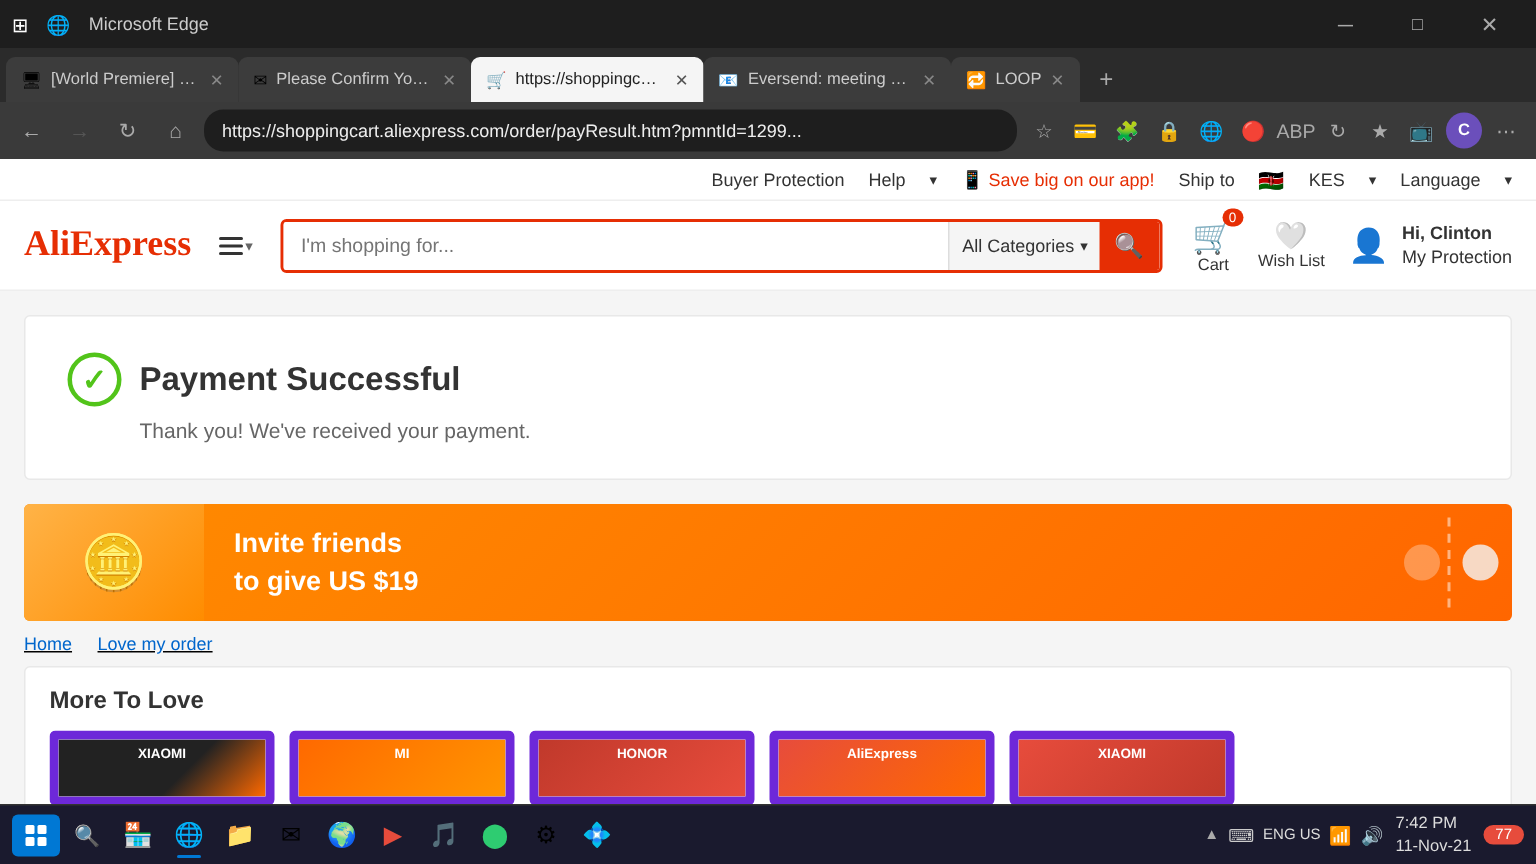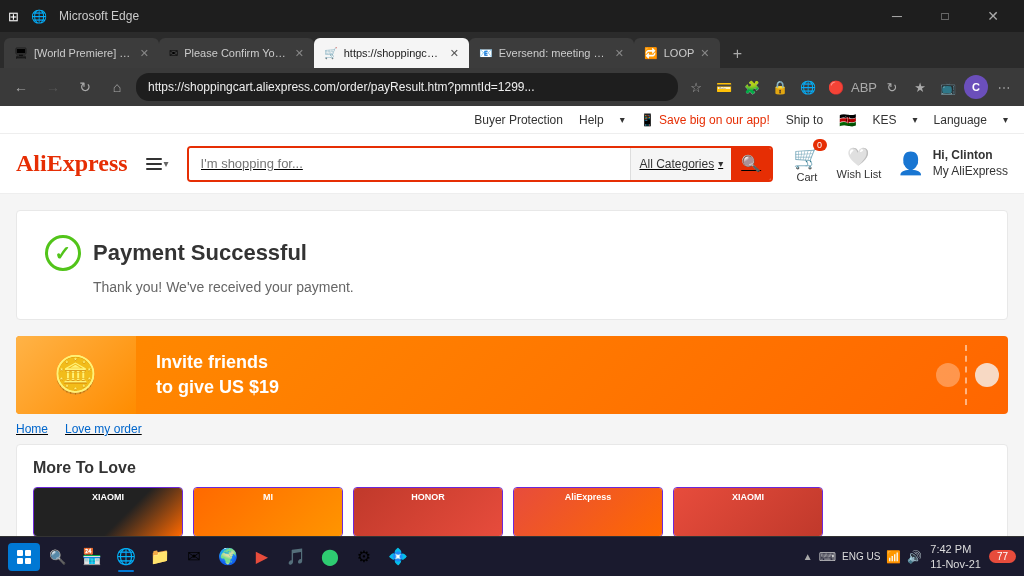--- a/index.html
+++ b/index.html
@@ -30,21 +30,21 @@
     
     .utility-bar { background: #fff; border-bottom: 1px solid #eee; height: 28px; display: flex; align-items: center; justify-content: flex-end; padding: 0 16px; gap: 16px; font-size: 12px; color: #333; text-align: right; }
     .flag { font-size: 14px; }
 
     
     .header { background: #fff; height: 60px; display: flex; align-items: center; padding: 0 16px; gap: 12px; border-bottom: 1px solid #eee; }
     .logo { color: #e62e04; font-size: 24px; font-weight: bold; font-family: Georgia, serif; flex-shrink: 0; }
     .menu-btn { display: flex; align-items: center; gap: 2px; cursor: pointer; padding: 4px 6px; border-radius: 4px; flex-shrink: 0; }
     .menu-lines { display: flex; flex-direction: column; gap: 3px; }
     .menu-line { width: 16px; height: 2px; background: #333; border-radius: 1px; }
-    .search-container { display: flex; flex: 1; height: 36px; border: 2px solid #e62e04; border-radius: 4px; overflow: hidden; max-width: 600px; text-decoration: underline; }
+    .search-container { display: flex; flex: 1; height: 36px; border: 2px solid #e62e04; border-radius: 4px; overflow: hidden; max-width: 600px; }
     .search-input { flex: 1; border: none; outline: none; padding: 0 12px; font-size: 13px; color: #999; }
     .search-category { border: none; border-left: 1px solid #ddd; background: #f5f5f5; padding: 0 8px; font-size: 12px; color: #333; cursor: pointer; outline: none; display: flex; align-items: center; gap: 4px; white-space: nowrap; }
     .search-btn { width: 40px; background: #e62e04; border: none; cursor: pointer; display: flex; align-items: center; justify-content: center; color: #fff; font-size: 16px; }
     .header-actions { display: flex; align-items: center; gap: 16px; margin-left: 8px; }
     .cart-icon-wrap { position: relative; display: flex; flex-direction: column; align-items: center; cursor: pointer; }
     .cart-badge { position: absolute; top: -6px; right: -6px; background: #e62e04; color: #fff; font-size: 9px; border-radius: 8px; padding: 1px 4px; min-width: 14px; text-align: center; }
     .header-action-item { display: flex; flex-direction: column; align-items: center; cursor: pointer; font-size: 12px; color: #333; }
     .header-action-icon { font-size: 18px; color: #333; }
     .header-action-label { font-size: 11px; color: #333; line-height: 1.2; }
     .user-section { display: flex; align-items: center; gap: 8px; cursor: pointer; }
@@ -74,21 +74,21 @@
     .ticket-circle-right { width: 24px; height: 24px; border-radius: 50%; background: #f5f5f5; opacity: 0.8; }
 
     
     .nav-links { display: flex; gap: 17px; margin: 8px 0; font-size: 12px; text-decoration: underline; }
     .nav-link { color: #0066cc; text-decoration: none; cursor: pointer; }
 
     
     .more-section { background: #fff; border-radius: 4px; padding: 14px 16px 8px; border: 1px solid #e8e8e8; margin-bottom: 8px; }
     .more-title { font-size: 16px; font-weight: bold; color: #333; margin-bottom: 10px; }
     .product-grid { display: flex; gap: 10px; overflow: hidden; }
-    .product-card { width: 150px; height: 50px; background: #fff; border: 1px solid #6d28d9; border-radius: 4px; overflow: hidden; flex-shrink: 0; display: flex; align-items: center; justify-content: center; }
+    .product-card { width: 150px; height: 50px; background: #fff; border: 6px solid #6d28d9; border-radius: 4px; overflow: hidden; flex-shrink: 0; display: flex; align-items: center; justify-content: center; }
     .product-img-placeholder { width: 100%; height: 100%; }
     
     .card-xiaomi-1 { background: linear-gradient(135deg, #222 60%, #ff6900 100%); }
     .card-mi { background: linear-gradient(135deg, #ff6900 0%, #ff9500 100%); }
     .card-honor { background: linear-gradient(135deg, #c0392b 0%, #e74c3c 100%); }
     .card-ali { background: linear-gradient(135deg, #e74c3c 0%, #ff6900 100%); }
     .card-xiaomi-2 { background: linear-gradient(135deg, #e74c3c 0%, #c0392b 100%); }
 
     .card-label { color: #fff; font-size: 9px; font-weight: bold; text-align: center; padding: 4px; }
 
@@ -230,21 +230,21 @@
 
       <div class="header-action-item">
         <span class="header-action-icon">🤍</span>
         <span class="header-action-label">Wish List</span>
       </div>
 
       <div class="user-section">
         <span class="user-icon">👤</span>
         <div class="user-text">
           <strong>Hi, Clinton</strong>
-          <span>My AliExpress</span>
+          <span>My Protection</span>
         </div>
       </div>
     </div>
   </div>
 
   <div class="main-content">
 
     <div class="payment-card">
       <div class="payment-header">
         <div class="success-icon">

